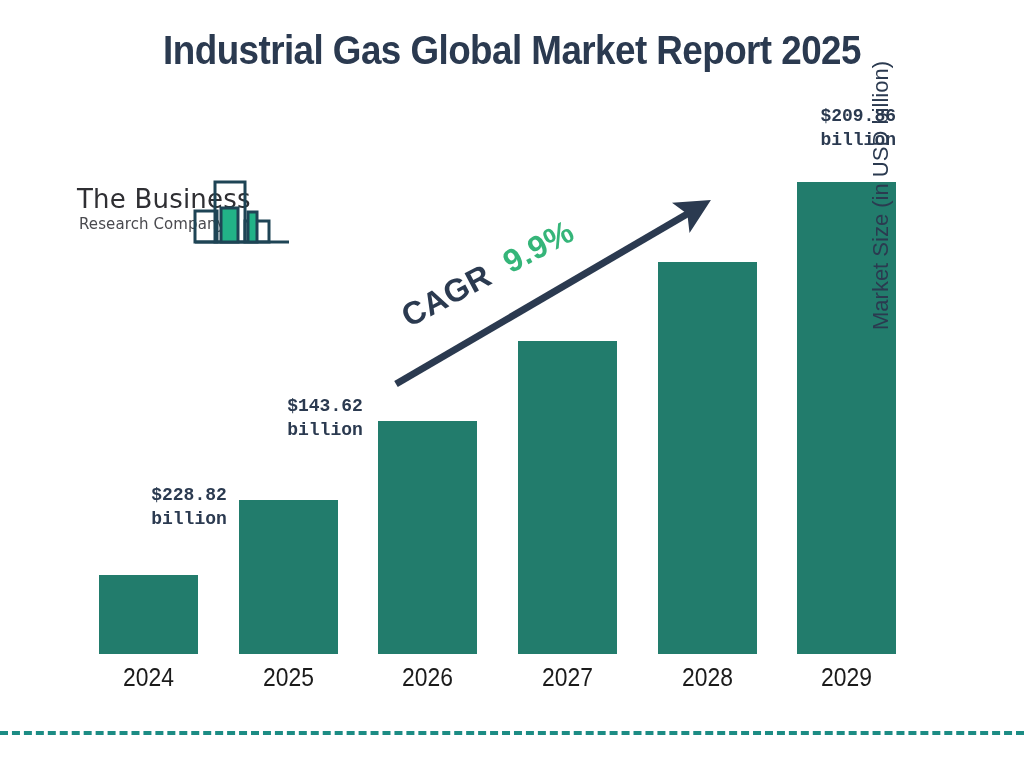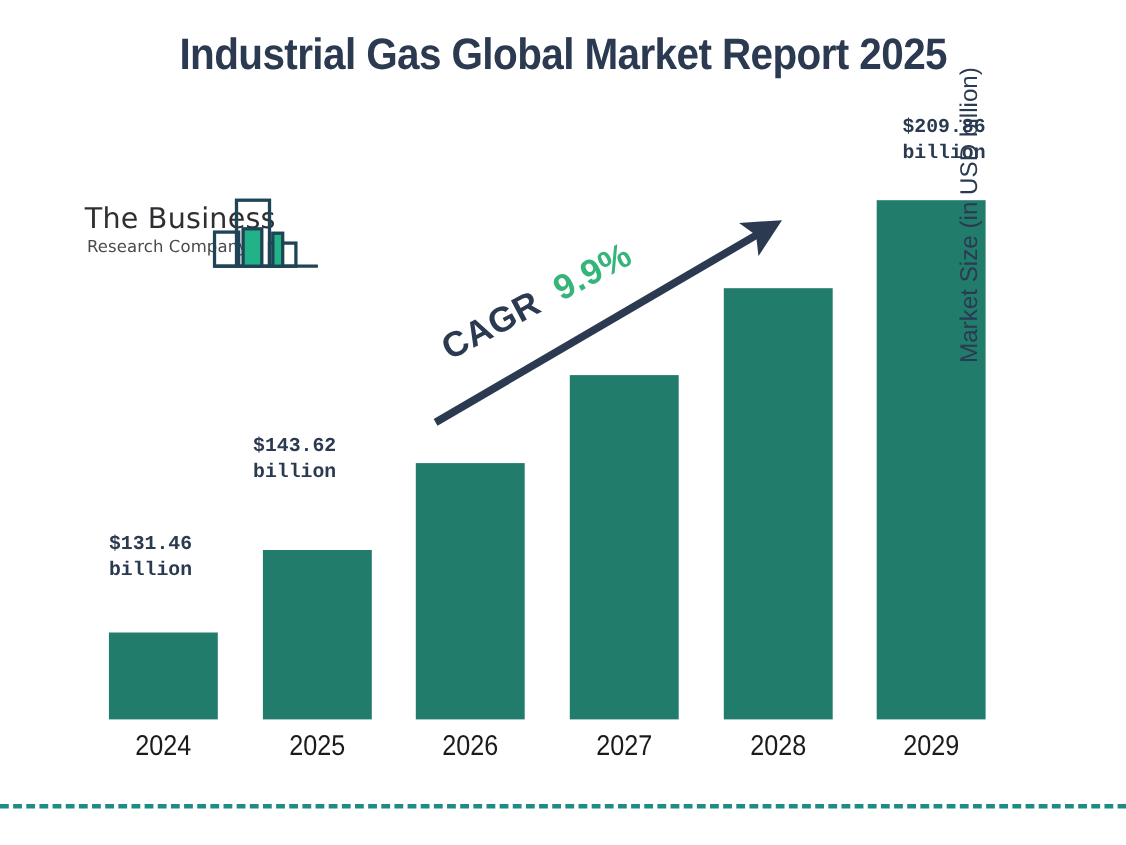--- a/index.html
+++ b/index.html
@@ -93,21 +93,21 @@
   .value-label {
     position: absolute;
     font-family: Liberation Mono, monospace;
     font-size: 18px;
     font-weight: bold;
     color: #2b3a50;
     line-height: 1.32;
     white-space: pre-line;
   }
   .value-label.align-right { text-align: right; }
-  .value-label.align-left  { text-align: left;  }
+  .value-label.align-left  { text-align: center;  }
 
   
   .x-tick {
     position: absolute;
     top: 662px;
     font-family: "Liberation Sans", sans-serif;
     font-size: 26px;
     font-weight: normal;
     color: #1b1b1b;
     text-align: center;
@@ -181,21 +181,21 @@
 
   <div class="plot-area">
     <div class="bar" style="left:99px;  top:575px; width:99px; height:79px;"></div>
     <div class="bar" style="left:239px; top:500px; width:99px; height:154px;"></div>
     <div class="bar" style="left:378px; top:421px; width:99px; height:233px;"></div>
     <div class="bar" style="left:518px; top:341px; width:99px; height:313px;"></div>
     <div class="bar" style="left:658px; top:262px; width:99px; height:392px;"></div>
     <div class="bar" style="left:797px; top:182px; width:99px; height:472px;"></div>
   </div>
 
-  <div class="value-label align-left" style="left:99px; top:484px; width:180px;">$131.46
+  <div class="value-label align-left" style="left:99px; top:484px; width:180px;">$228.82
 billion</div>
 
   <div class="value-label align-left" style="left:230px; top:395px; width:190px;">$143.62
 billion</div>
 
   <div class="value-label align-right" style="left:696px; top:105px; width:200px;">$209.86
 billion</div>
 
   <svg class="plot-area" width="1024" height="768" viewBox="0 0 1024 768">
     <defs>

